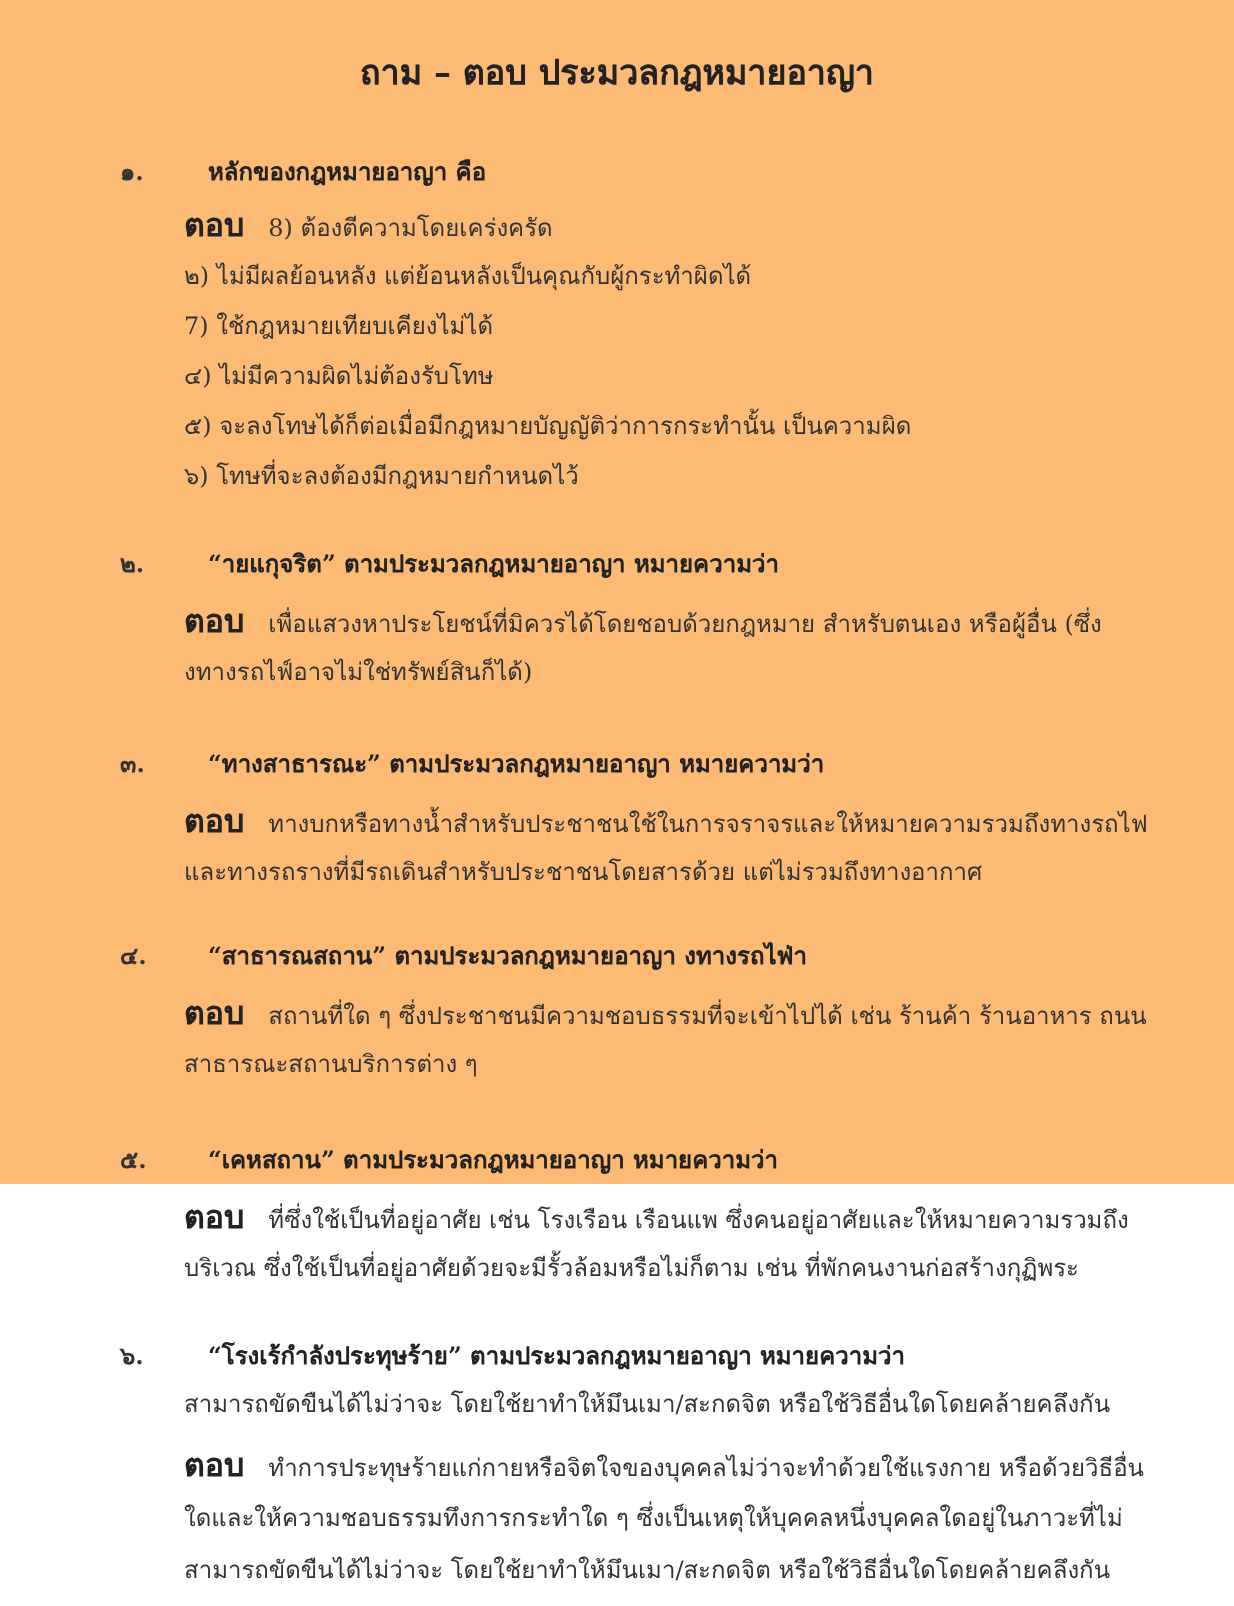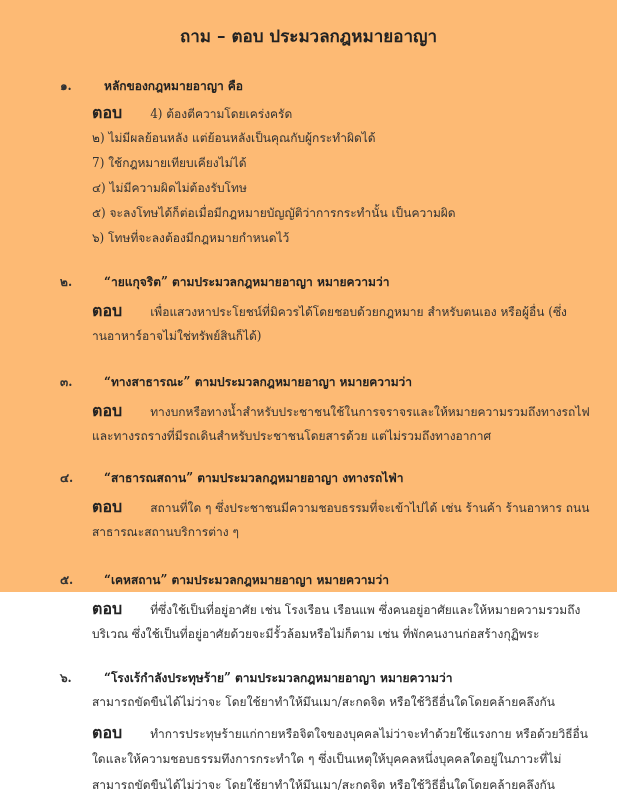--- a/index.html
+++ b/index.html
@@ -18,51 +18,51 @@
   }
   .qtext {
     position: absolute; left: 92px; font-size: 12px; font-weight: bold; color: #222;
     white-space: nowrap;
     margin-left: 12px;
   }
   .line {
     position: absolute; left: 92px; font-size: 12px; color: #333; white-space: nowrap;
   }
   .ans-label {
-    font-size: 16px; font-weight: bold; color: #222; margin-right: 28px;
+    font-size: 16px; font-weight: bold; color: #222; margin-right: 12px;
     font-family: "DejaVu Sans", "Liberation Sans", sans-serif;
   }
   .ans-text { font-size: 12px; color: #333; }
 </style>
 </head>
 <body>
 
 <div class="page">
   <div class="title">ถาม – ตอบ ประมวลกฎหมายอาญา</div>
 
   <div>
     <div class="qnum" style="top:76px">๑.</div>
     <div class="qtext" style="top:76px">หลักของกฎหมายอาญา คือ</div>
     <div class="line" style="top:100px">
-      <span class="ans-label">ตอบ</span><span class="ans-text">4) ต้องตีความโดยเคร่งครัด</span>
+      <span class="ans-label">ตอบ</span><span class="ans-text">8) ต้องตีความโดยเคร่งครัด</span>
     </div>
     <div class="line" style="top:128px">๒) ไม่มีผลย้อนหลัง แต่ย้อนหลังเป็นคุณกับผู้กระทำผิดได้</div>
     <div class="line" style="top:153px">7) ใช้กฎหมายเทียบเคียงไม่ได้</div>
     <div class="line" style="top:178px">๔) ไม่มีความผิดไม่ต้องรับโทษ</div>
     <div class="line" style="top:203px">๕) จะลงโทษได้ก็ต่อเมื่อมีกฎหมายบัญญัติว่าการกระทำนั้น เป็นความผิด</div>
     <div class="line" style="top:228px">๖) โทษที่จะลงต้องมีกฎหมายกำหนดไว้</div>
   </div>
 
   <div>
     <div class="qnum" style="top:272px">๒.</div>
     <div class="qtext" style="top:272px">“ายแกุจริต” ตามประมวลกฎหมายอาญา หมายความว่า</div>
     <div class="line" style="top:298px">
       <span class="ans-label">ตอบ</span><span class="ans-text">เพื่อแสวงหาประโยชน์ที่มิควรได้โดยชอบด้วยกฎหมาย สำหรับตนเอง หรือผู้อื่น (ซึ่ง</span>
     </div>
-    <div class="line" style="top:326px">านอาหาร์อาจไม่ใช่ทรัพย์สินก็ได้)</div>
+    <div class="line" style="top:326px">งทางรถไฟ์อาจไม่ใช่ทรัพย์สินก็ได้)</div>
   </div>
 
   <div>
     <div class="qnum" style="top:372px">๓.</div>
     <div class="qtext" style="top:372px">“ทางสาธารณะ” ตามประมวลกฎหมายอาญา หมายความว่า</div>
     <div class="line" style="top:398px">
       <span class="ans-label">ตอบ</span><span class="ans-text">ทางบกหรือทางน้ำสำหรับประชาชนใช้ในการจราจรและให้หมายความรวมถึงทางรถไฟ</span>
     </div>
     <div class="line" style="top:426px">และทางรถรางที่มีรถเดินสำหรับประชาชนโดยสารด้วย แต่ไม่รวมถึงทางอากาศ</div>
   </div>

